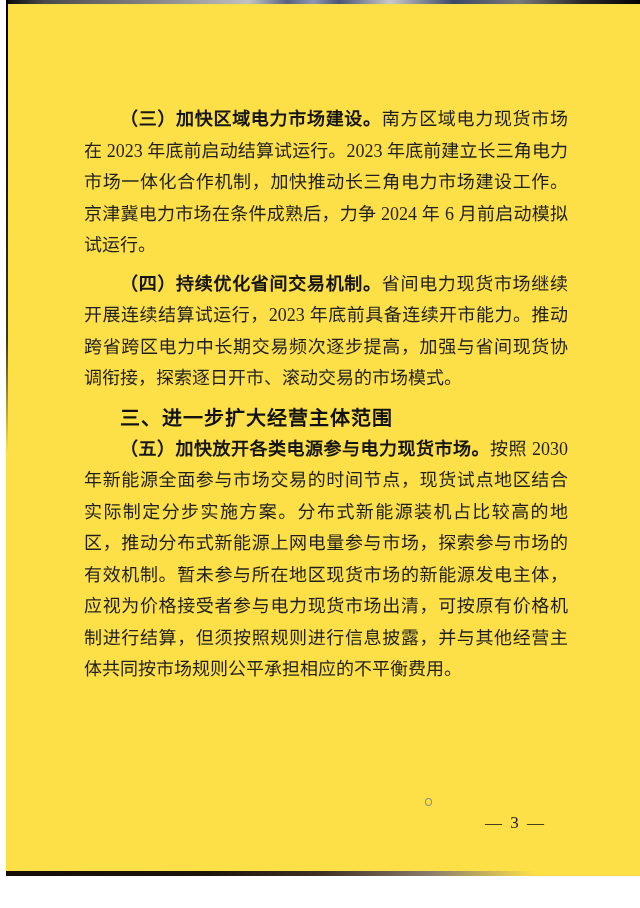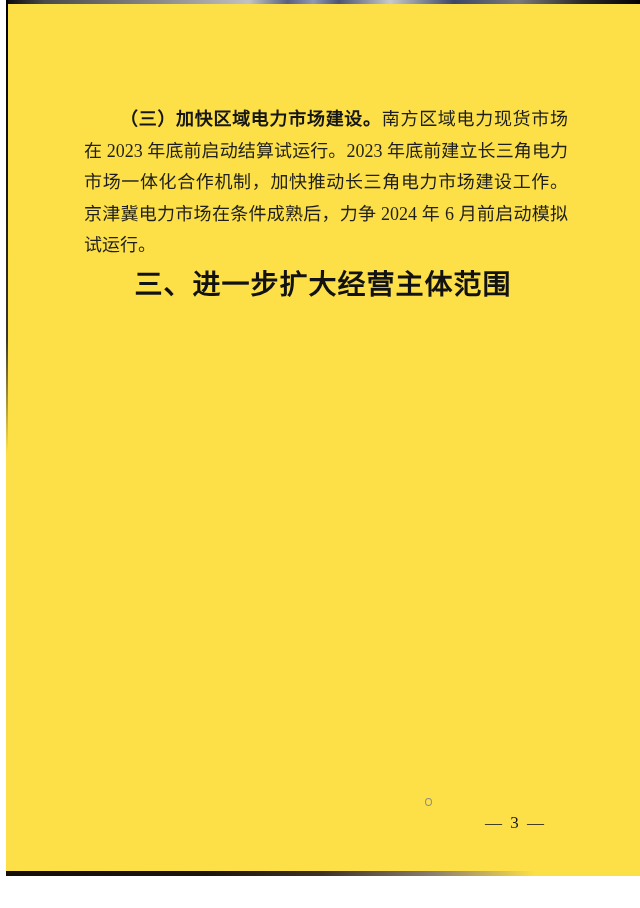--- a/index.html
+++ b/index.html
@@ -65,21 +65,21 @@
     text-indent: 2em;
   }
   .lead {
     font-weight: bold;
     color: #161616;
   }
   .section {
     margin: 0;
     font-family: "Liberation Sans", "DejaVu Sans", sans-serif;
     font-weight: bold;
-    font-size: 28px;
+    font-size: 20px;
     line-height: 32px;
     text-indent: 1.8em;
     color: #121212;
     letter-spacing: 1px;
     text-align: left;
   }
   .footer {
     position: absolute;
     top: 813px; right: 100px;
     font-size: 17px;
@@ -95,22 +95,24 @@
   <div class="edge-top"></div>
   <div class="edge-left"></div>
   <div class="edge-right"></div>
   <div class="edge-bottom"></div>
   <div class="speck"></div>
 
   <div class="content">
 
     <p class="para"><span class="lead">（三）加快区域电力市场建设。</span><span>南方区域电力现货市场在 2023 年底前启动结算试运行。2023 年底前建立长三角电力市场一体化合作机制，加快推动长三角电力市场建设工作。京津冀电力市场在条件成熟后，力争 2024 年 6 月前启动模拟试运行。</span></p>
 
+    <p class="para"><span class="lead">（四）持续优化省间交易机制。</span><span>省间电力现货市场继续开展连续结算试运行，2023 年底前具备连续开市能力。推动跨省跨区电力中长期交易频次逐步提高，加强与省间现货协调衔接，探索逐日开市、滚动交易的市场模式。</span></p>
 
     <h2 class="section">三、进一步扩大经营主体范围</h2>
 
+    <p class="para"><span class="lead">（五）加快放开各类电源参与电力现货市场。</span><span>按照 2030 年新能源全面参与市场交易的时间节点，现货试点地区结合实际制定分步实施方案。分布式新能源装机占比较高的地区，推动分布式新能源上网电量参与市场，探索参与市场的有效机制。暂未参与所在地区现货市场的新能源发电主体，应视为价格接受者参与电力现货市场出清，可按原有价格机制进行结算，但须按照规则进行信息披露，并与其他经营主体共同按市场规则公平承担相应的不平衡费用。</span></p>
 
 
   </div>
 
   <div class="footer">— 3 —</div>
 
 </div>
 
 </body></html>

